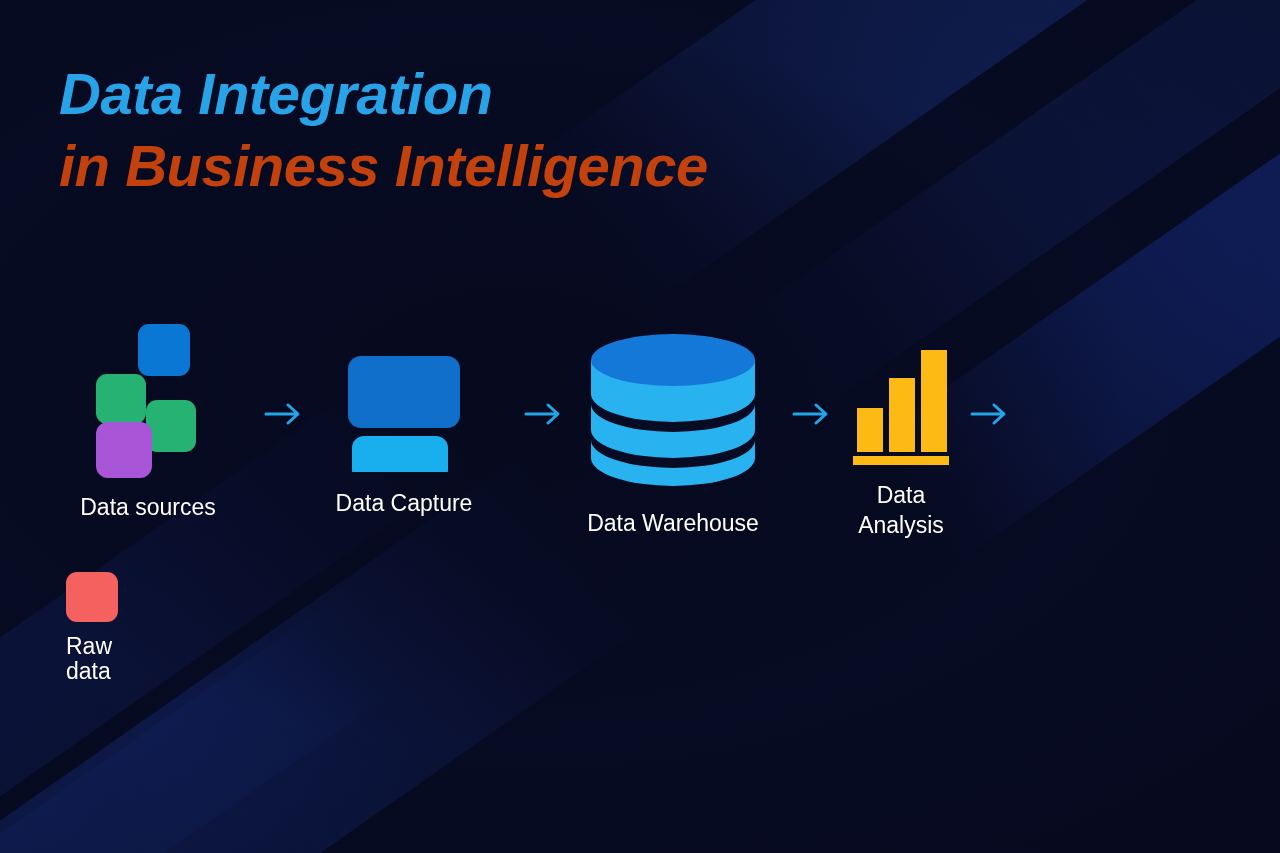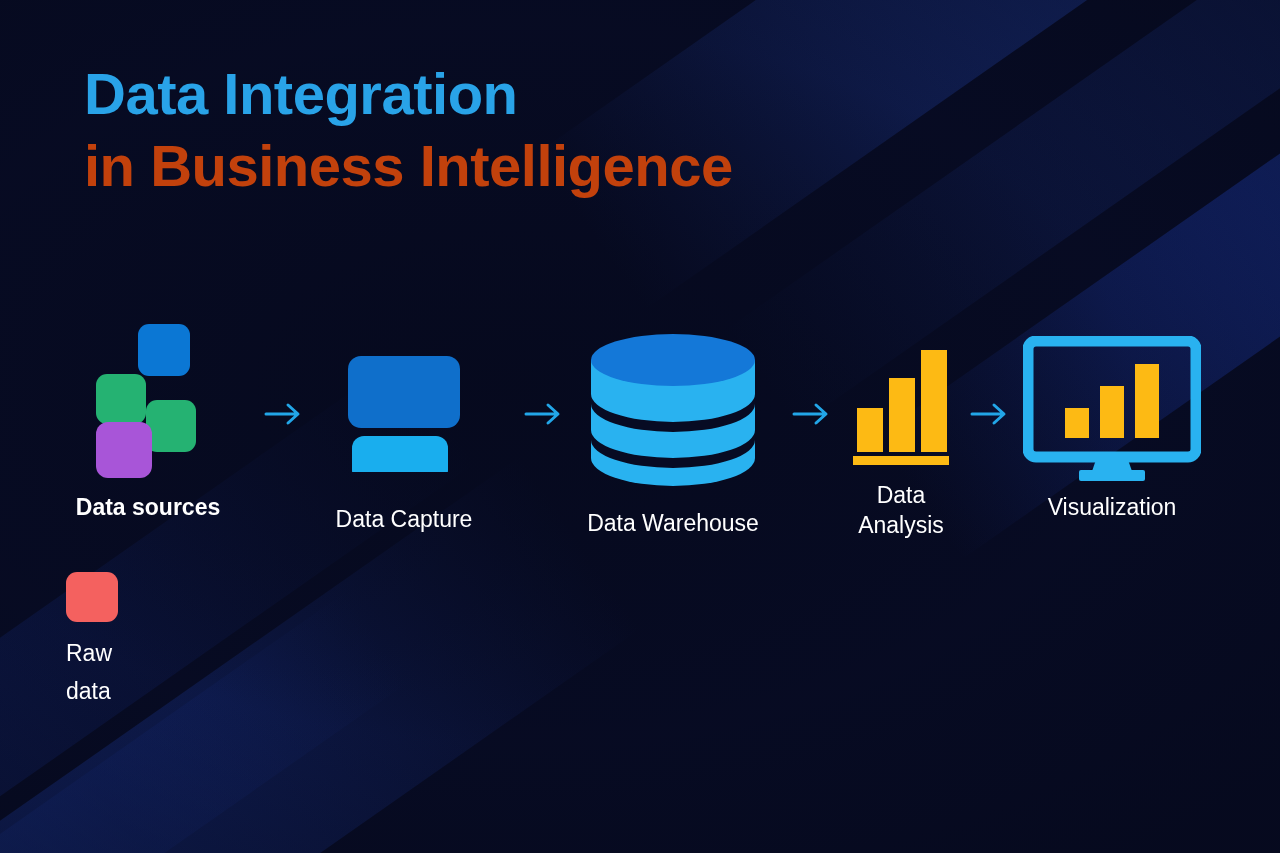--- a/index.html
+++ b/index.html
@@ -57,22 +57,23 @@
     left:-260px; bottom:-40px;
     background:linear-gradient(90deg, rgba(26,54,142,.9) 0%, rgba(18,36,104,.5) 55%, rgba(10,18,56,0) 100%);
   }
   .vig {
     position:absolute; inset:0;
     background:radial-gradient(ellipse 80% 70% at 40% 45%, rgba(5,8,26,.55) 0%, rgba(5,8,26,.05) 60%, rgba(5,8,26,.5) 100%);
   }
 
   
   #title-block {
-    position:absolute; left:84px; top:58px;
+    position:absolute; left:59px; top:58px;
     z-index:5;
+    font-style:italic;
   }
   .title-line {
     font-size:58px;
     font-weight:bold;
     line-height:72px;
     letter-spacing:-.5px;
     white-space:nowrap;
   }
   #title-line-1 { color:#29A3E8; }
   #title-line-2 { color:#c2410c; }
@@ -99,28 +100,28 @@
     color:#FFFFFF;
     font-size:23px;
     line-height:30px;
     text-align:center;
     white-space:pre-line;
   }
 
   .arrow { position:absolute; }
 
   
-  #stage-sources   { left:48px;  top:0px;   width:200px;font-weight:bold; }
+  #stage-sources   { left:48px;  top:0px;   width:200px; }
   #stage-capture   { left:312px; top:26px;  width:184px; }
   #stage-warehouse { left:560px; top:14px;  width:226px;justify-content:flex-end; }
   #stage-analysis  { left:824px; top:28px;  width:154px; }
   #stage-visual    { left:1012px;top:18px;  width:200px; }
 
   #stage-sources   .stage-label { margin-top:14px; }
-  #stage-capture   .stage-label { margin-top:32px; }
+  #stage-capture   .stage-label { margin-top:16px; }
   #stage-warehouse .stage-label { margin-top:16px; }
   #stage-analysis  .stage-label { margin-top:12px; }
   #stage-visual    .stage-label { margin-top:10px; }
 
   #arrow-1 { left:264px; top:82px; }
   #arrow-2 { left:524px; top:82px; }
   #arrow-3 { left:792px; top:82px; }
   #arrow-4 { left:970px; top:82px; }
 
   
@@ -130,21 +131,21 @@
   }
   #legend-swatch {
     width:52px; height:50px;
     border-radius:11px;
     background:#F4615F;
   }
   #legend-label {
     margin-top:12px;
     color:#FFFFFF;
     font-size:23px;
-    line-height:38px;
+    line-height:25px;
     white-space:pre-line;
   }
 </style>
 </head>
 <body>
 
 <div id="canvas">
 
   <div class="bg-layer">
     <div class="band band-tr-1"></div>
@@ -230,37 +231,20 @@
       <div class="stage-label">Data
 Analysis</div>
     </div>
 
     <div class="arrow" id="arrow-4">
       <svg width="40" height="28" viewBox="0 0 40 28" aria-hidden="true">
         <path d="M2 14 H33 M24 5 L34 14 L24 23" fill="none" stroke="#22A6E8" stroke-width="3" stroke-linecap="round" stroke-linejoin="round"></path>
       </svg>
     </div>
 
-    <div class="stage" id="stage-visual">
-      <div class="stage-icon">
-        <svg width="178" height="146" viewBox="0 0 178 146" aria-hidden="true">
-
-          <rect x="5" y="5" width="168" height="116" rx="8" fill="none" stroke="#29B2F0" stroke-width="11"></rect>
-
-          <path d="M74 121 L104 121 L110 138 L68 138 Z" fill="#29B2F0"></path>
-
-          <rect x="56" y="134" width="66" height="11" rx="2" fill="#29B2F0"></rect>
-
-          <rect x="42" y="72" width="24" height="30" fill="#FDBA14"></rect>
-          <rect x="77" y="50" width="24" height="52" fill="#FDBA14"></rect>
-          <rect x="112" y="28" width="24" height="74" fill="#FDBA14"></rect>
-        </svg>
-      </div>
-      <div class="stage-label">Visualization</div>
-    </div>
 
   </div>
 
   <div id="legend">
     <div id="legend-swatch"></div>
     <div id="legend-label">Raw
 data</div>
   </div>
 
 </div>

